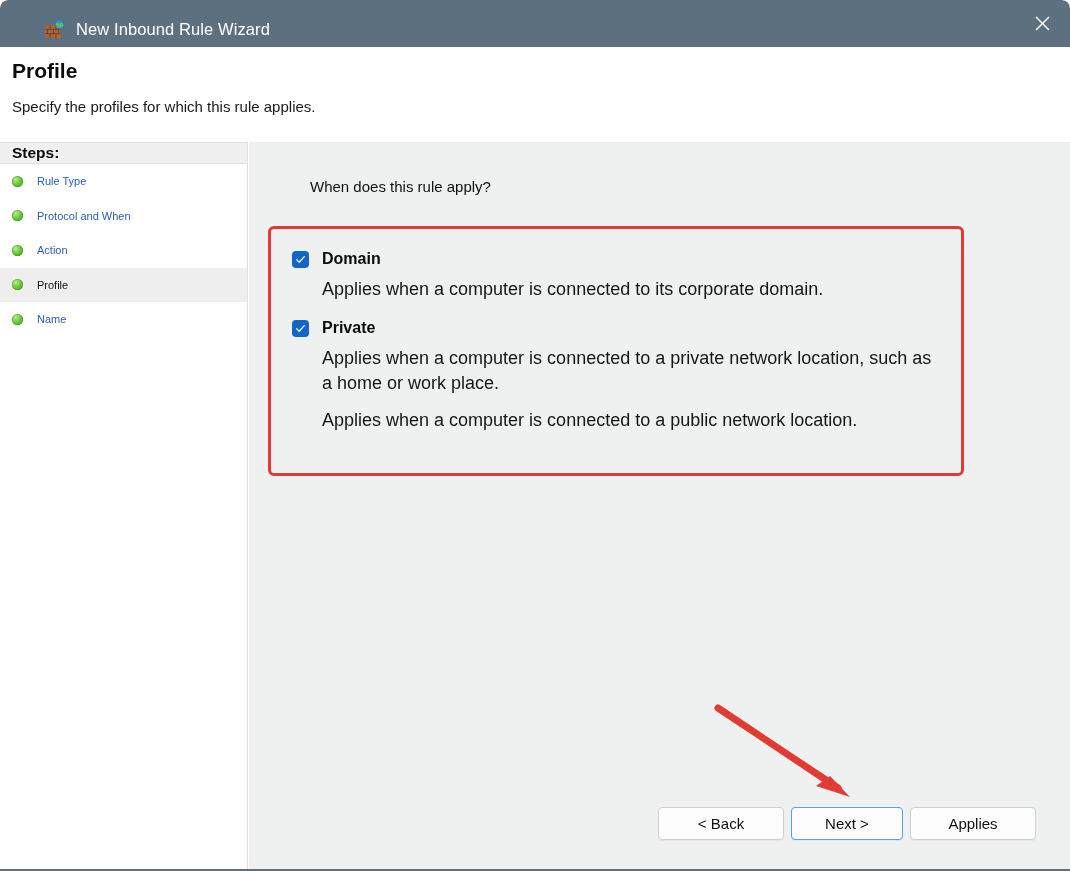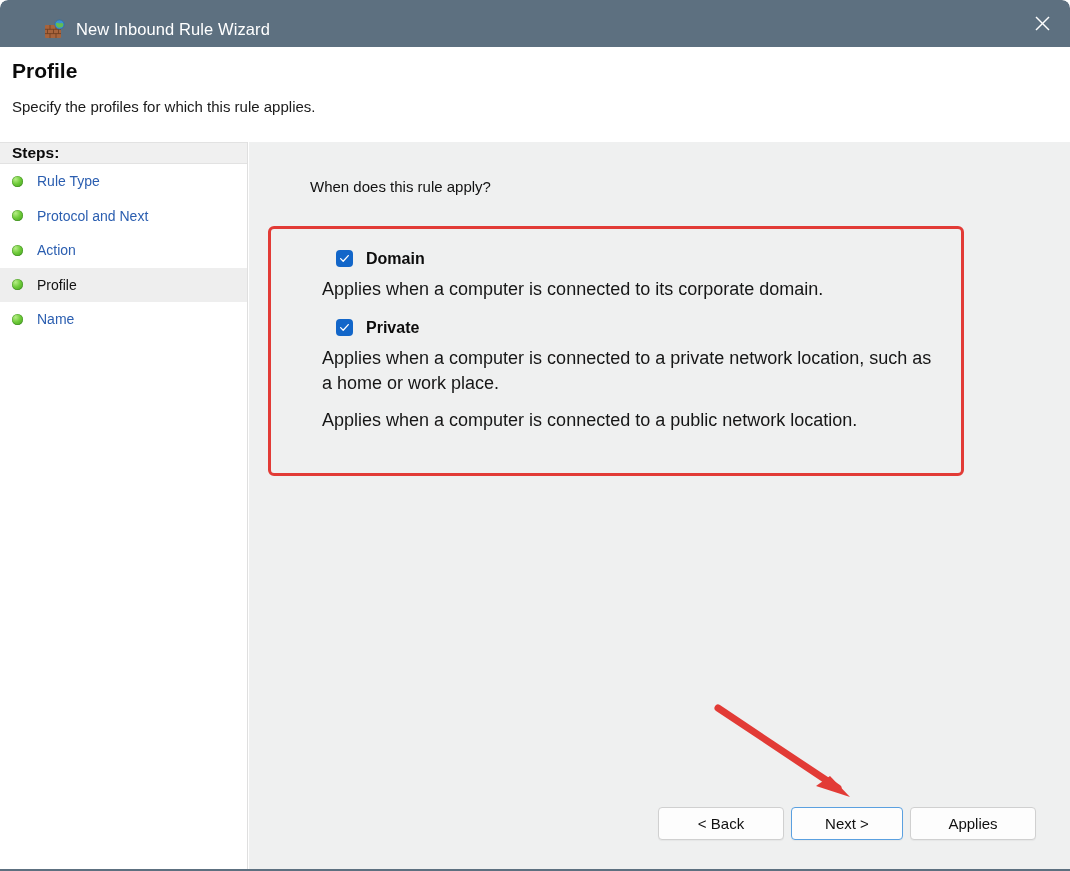--- a/index.html
+++ b/index.html
@@ -95,21 +95,21 @@
     padding-left: 12px;
     font-size: 15.5px;
     font-weight: bold;
     color: #0b0b0b;
   }
   .step-row {
     height: 34.5px;
     display: flex;
     align-items: center;
     padding-left: 12px;
-    font-size: 14px;
+    font-size: 11px;
     color: #2b5eb0;
   }
   .step-row.current {
     background: #eeeeee;
     color: #121212;
   }
   .step-bullet {
     width: 11px; height: 11px;
     border-radius: 50%;
     margin-right: 14px;
@@ -142,23 +142,22 @@
     border-radius: 6px;
   }
 
   .profile-group { position: absolute; left: 43px; }
   #group-domain  { top: 108px; }
   #group-private { top: 177px; }
   #group-public  { top: 257px; }
 
   .profile-head {
     display: flex;
-    align-items: flex-start;
+    align-items: center;
     height: 18px;
-    margin-left: 44px;
   }
   .checkbox {
     width: 17px; height: 17px;
     border-radius: 4px;
     background: #1266c9;
     flex: 0 0 auto;
     display: flex;
     align-items: center;
     justify-content: center;
   }
@@ -253,21 +252,21 @@
 
   <div id="sidebar">
     <div id="steps-header">Steps:</div>
 
     <div class="step-row">
       <span class="step-bullet"></span>
       <span class="step-label">Rule Type</span>
     </div>
     <div class="step-row">
       <span class="step-bullet"></span>
-      <span class="step-label">Protocol and Next</span>
+      <span class="step-label">Protocol and When</span>
     </div>
     <div class="step-row">
       <span class="step-bullet"></span>
       <span class="step-label">Action</span>
     </div>
     <div class="step-row current">
       <span class="step-bullet"></span>
       <span class="step-label">Profile</span>
     </div>
     <div class="step-row">

